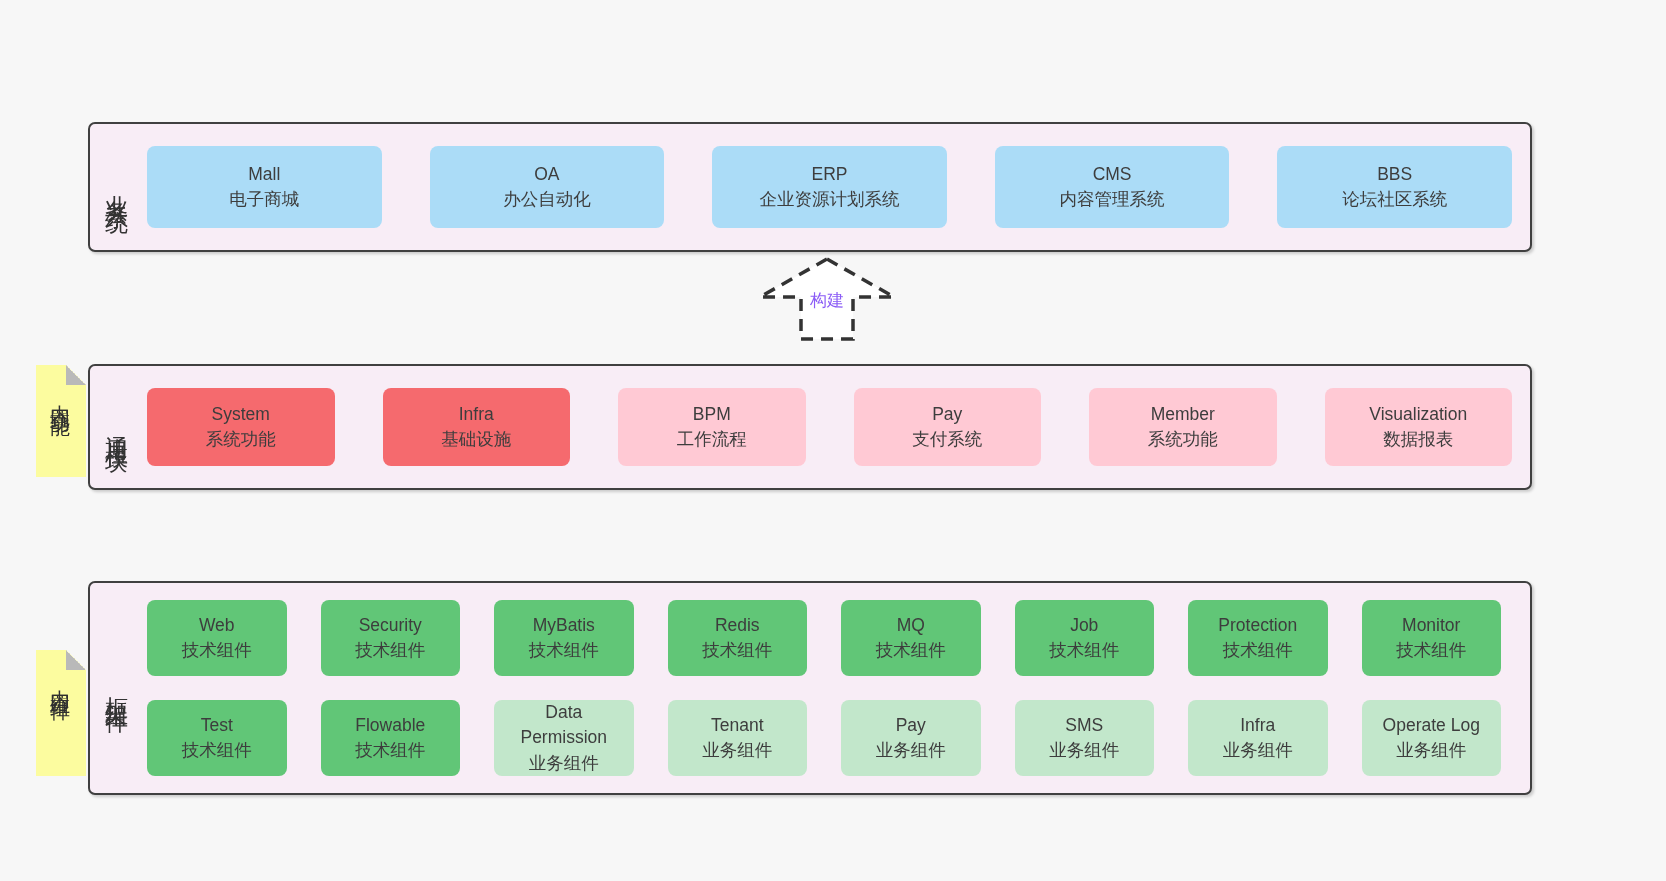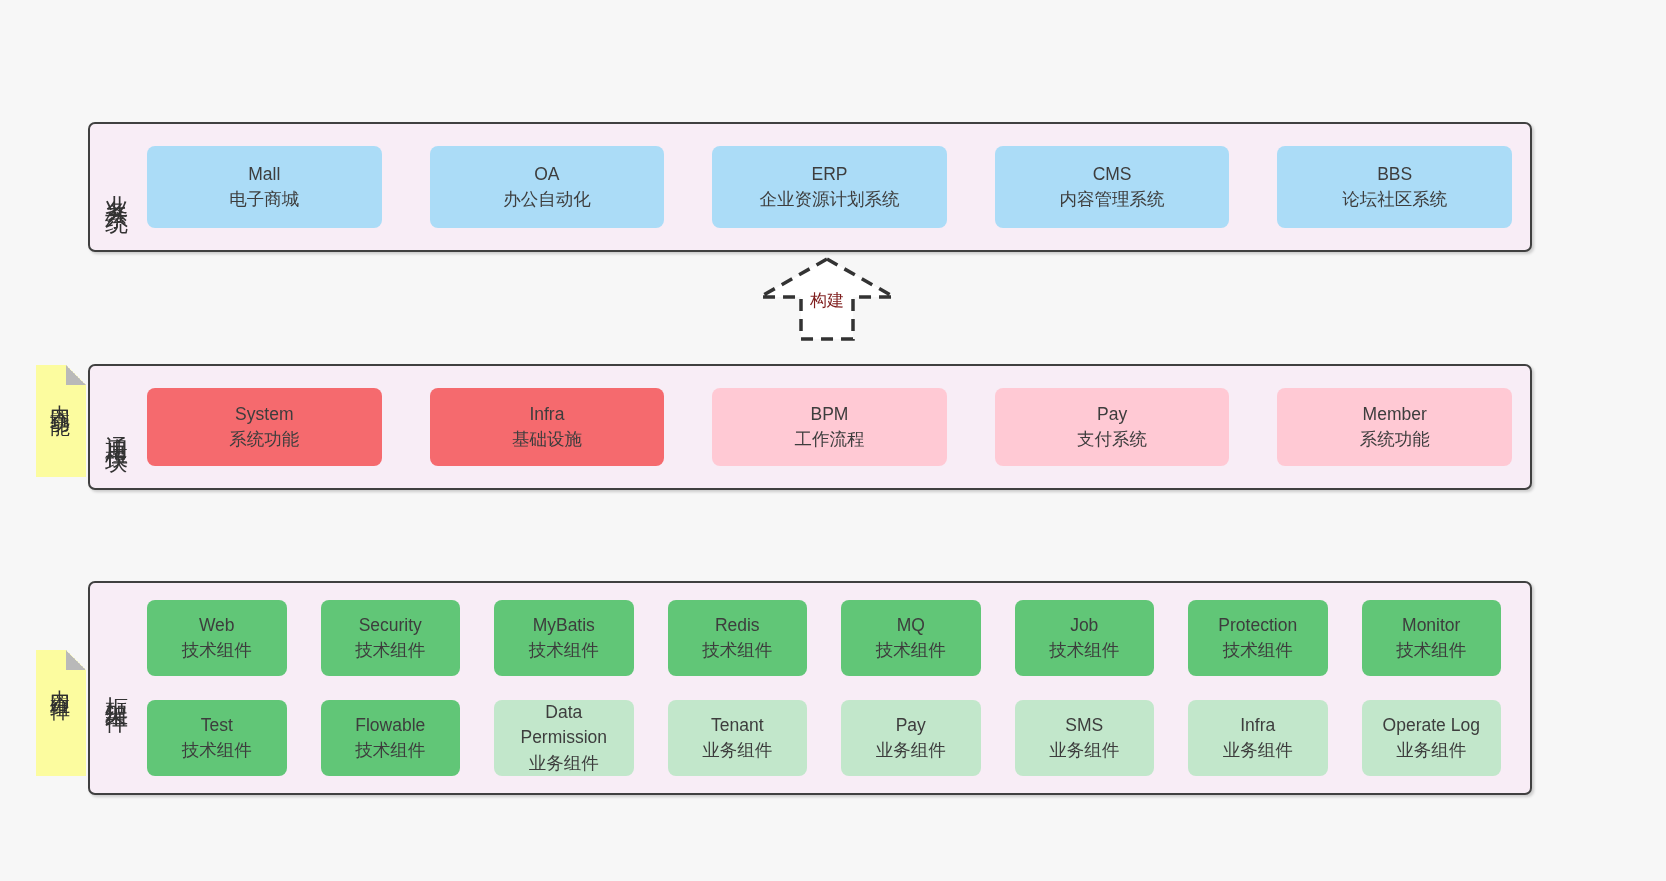--- a/index.html
+++ b/index.html
@@ -70,21 +70,21 @@
   #arrow-implement { left:770px; top:487px; }
   .arrow svg { position:absolute; left:0; top:0; }
   .arrow polygon {
     fill:#ffffff; stroke:#333;
     stroke-width:3.5; stroke-dasharray:12 8;
   }
   .arrow-label {
     position:absolute; left:50%; top:44px;
     transform:translate(-50%,-50%);
     background:#ffffff; padding:1px 3px;
-    font-size:17px; color:#7f1d1d; white-space:nowrap;
+    font-size:17px; color:#8b5cf6; white-space:nowrap;
   }
 
   
   .note {
     position:absolute; left:36px; width:50px;
     background:#fcfc9f;
     clip-path:polygon(0 0, calc(100% - 20px) 0, 100% 20px, 100% 100%, 0 100%);
   }
   #note-features   { top:365px; height:112px; }
   #note-components { top:650px; height:126px; }
@@ -158,20 +158,24 @@
         <span>工作流程</span>
       </div>
       <div class="box pink">
         <span>Pay</span>
         <span>支付系统</span>
       </div>
       <div class="box pink">
         <span>Member</span>
         <span>系统功能</span>
       </div>
+      <div class="box pink">
+        <span>Visualization</span>
+        <span>数据报表</span>
+      </div>
     </div>
   </div>
 
 
   <div class="note" id="note-components">
     <div class="note-fold"></div>
     <div class="note-text">内置组件</div>
   </div>
 
   <div class="layer" id="layer-framework">

